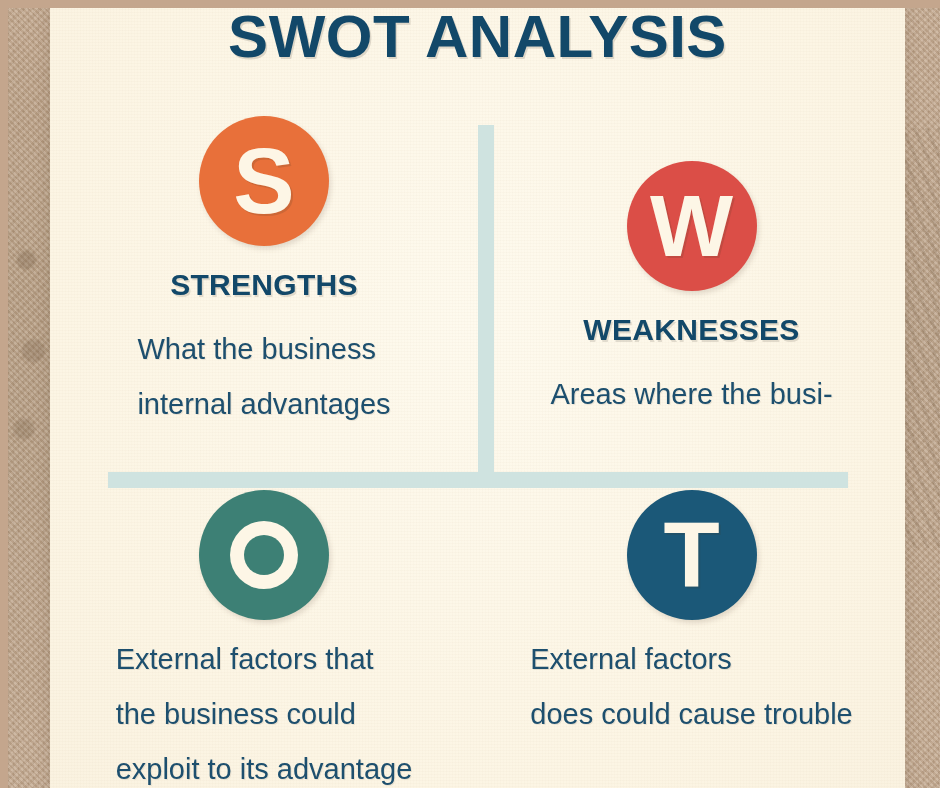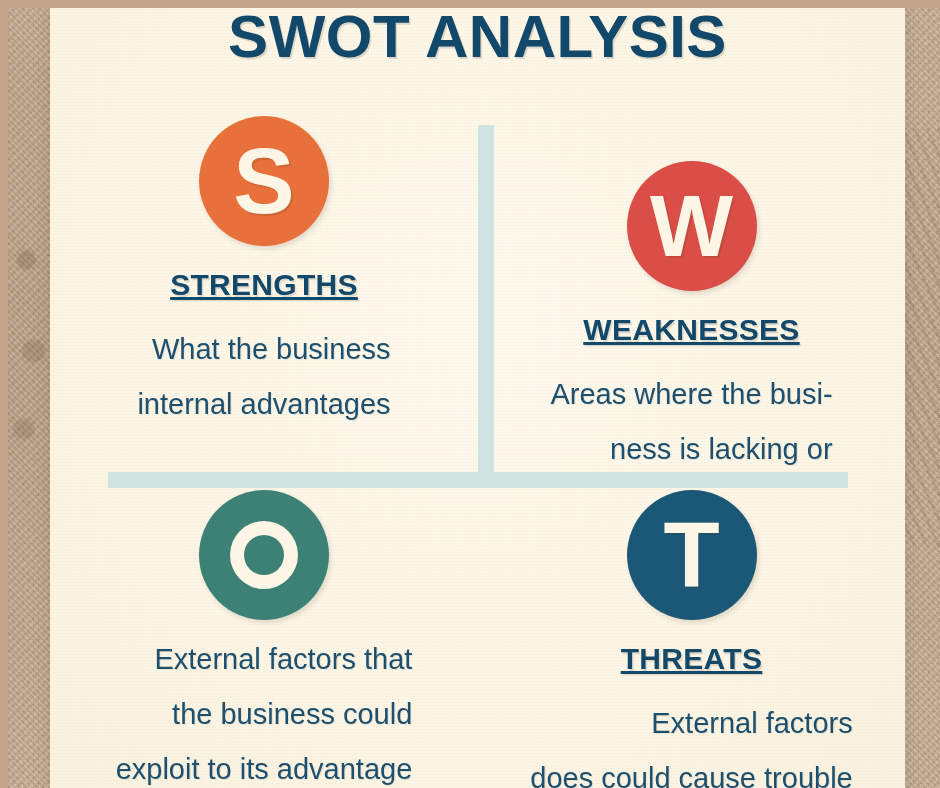--- a/index.html
+++ b/index.html
@@ -178,28 +178,27 @@
   
   .q-heading {
     margin-top: 14px;
     font-size: 30px;
     font-weight: bold;
     letter-spacing: 0.3px;
     color: #124869;
     text-shadow: 1.5px 1.5px 0 rgba(120,110,95,0.20);
     text-align: center;
     white-space: nowrap;
-    text-decoration: underline;
   }
   .q-body {
     margin-top: 4px;
     font-size: 29px;
     line-height: 1.35;
     color: #1d4f6e;
-    text-align: right;
+    text-align: left;
     text-shadow: 1px 1px 0 rgba(125,115,100,0.14);
     max-width: 400px;
   }
   .q-body span { display: block; }
 </style>
 </head>
 <body>
 
 <div id="backdrop"></div>
 
@@ -223,42 +222,40 @@
       </div>
     </div>
 
     <div class="quadrant" id="q-weaknesses">
       <div class="badge" id="badge-w">
         <span>W</span>
       </div>
       <div class="q-heading">WEAKNESSES</div>
       <div class="q-body">
         <span>Areas where the busi-</span>
-        <span>ness is lacking or</span>
       </div>
     </div>
 
     <div class="quadrant" id="q-opportunities">
       <div class="badge" id="badge-o">
         <span class="ring-gap"></span>
         <span class="ring-dot"></span>
         <span class="sr-letter">O</span>
       </div>
       <div class="q-body">
         <span>External factors that</span>
         <span>the business could</span>
         <span>exploit to its advantage</span>
       </div>
     </div>
 
     <div class="quadrant" id="q-threats">
       <div class="badge" id="badge-t">
         <span>T</span>
       </div>
-      <div class="q-heading">THREATS</div>
       <div class="q-body">
         <span>External factors</span>
         <span>does could cause trouble</span>
       </div>
     </div>
 
   </div>
 </div>
 
 </body></html>

